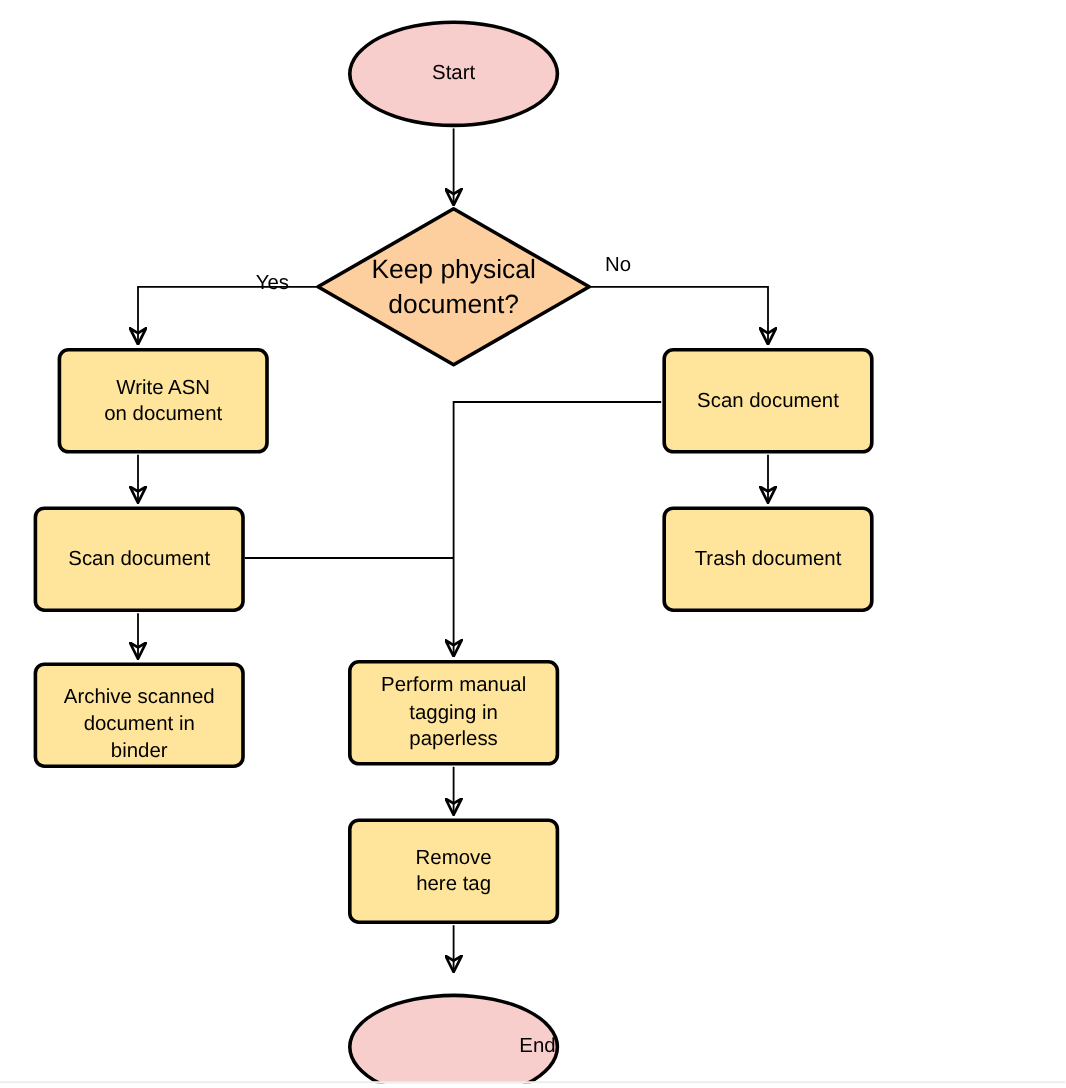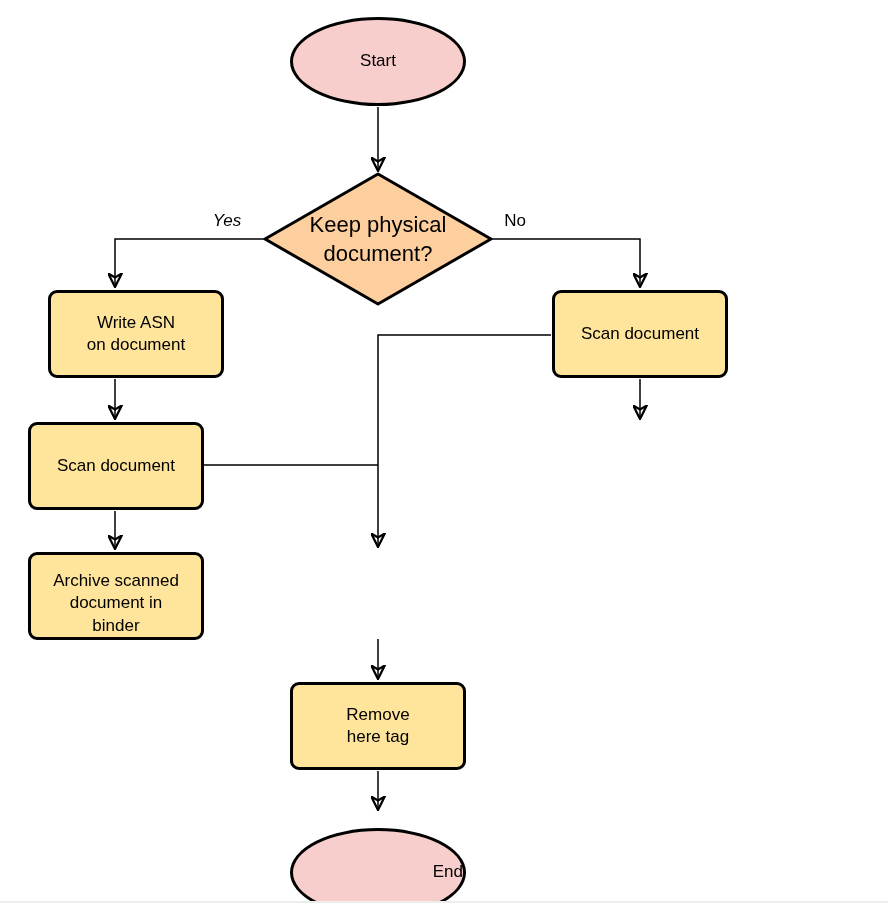--- a/index.html
+++ b/index.html
@@ -115,21 +115,21 @@
   </div>
 
   <div class="diamond-wrap">
     <svg width="232" height="136" viewBox="0 0 232 136" xmlns="http://www.w3.org/2000/svg">
       <polygon points="116,3 229,68 116,133 3,68" fill="#fdce9e" stroke="#000000" stroke-width="3" stroke-linejoin="round"></polygon>
     </svg>
     <div class="diamond-label">Keep physical
 document?</div>
   </div>
 
-  <div class="edge-label" style="left:187px; top:211px;font-style:italic;">Yes</div>
+  <div class="edge-label" style="left:187px; top:226px;">Yes</div>
   <div class="edge-label" style="left:475px; top:211px;">No</div>
 
   <div class="node process" style="left:28px; top:290px; width:176px; height:88px;margin-left:20px;">
     <span>Write ASN
 on document</span>
   </div>
 
   <div class="node process" style="left:28px; top:422px; width:176px; height:88px;">
     <span>Scan document</span>
   </div>
@@ -137,21 +137,29 @@
   <div class="node process" style="left:28px; top:552px; width:176px; height:88px;align-items:flex-end;">
     <span>Archive scanned
 document in
 binder</span>
   </div>
 
   <div class="node process" style="left:552px; top:290px; width:176px; height:88px;">
     <span>Scan document</span>
   </div>
 
+  <div class="node process" style="left:552px; top:422px; width:176px; height:88px;">
+    <span>Trash document</span>
+  </div>
 
+  <div class="node process" style="left:290px; top:550px; width:176px; height:88px;">
+    <span>Perform manual
+tagging in
+paperless</span>
+  </div>
 
 
   <div class="node process" style="left:290px; top:682px; width:176px; height:88px;">
     <span>Remove
 here tag</span>
   </div>
 
   <div class="node terminal" style="left:290px; top:828px; width:176px; height:89px;justify-content:flex-end;">
     <span>End</span>
   </div>

